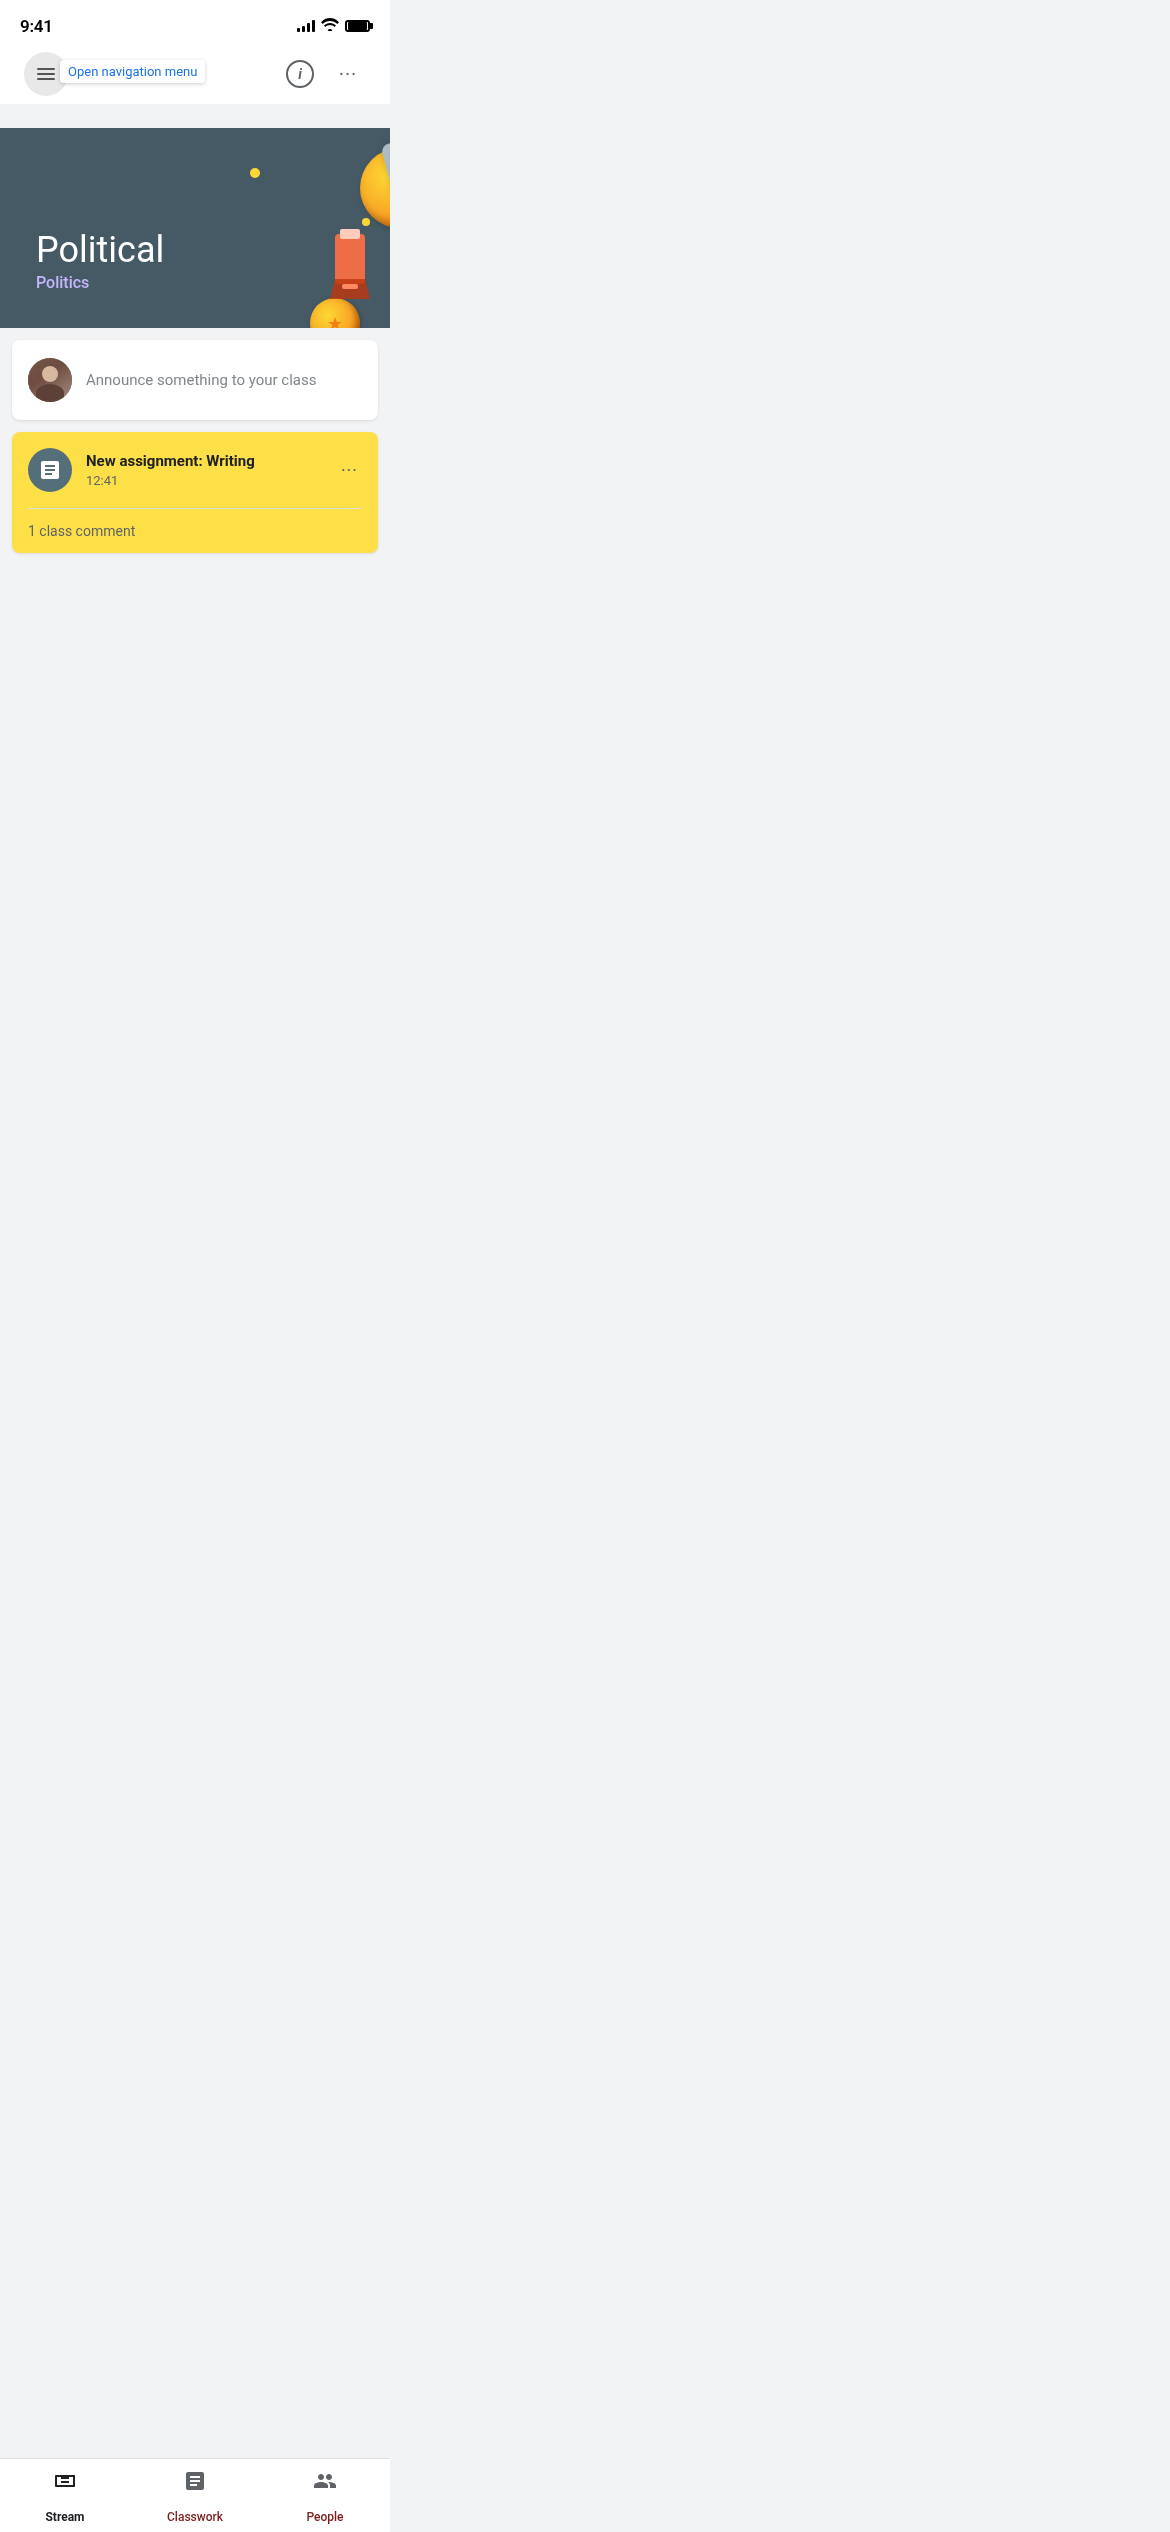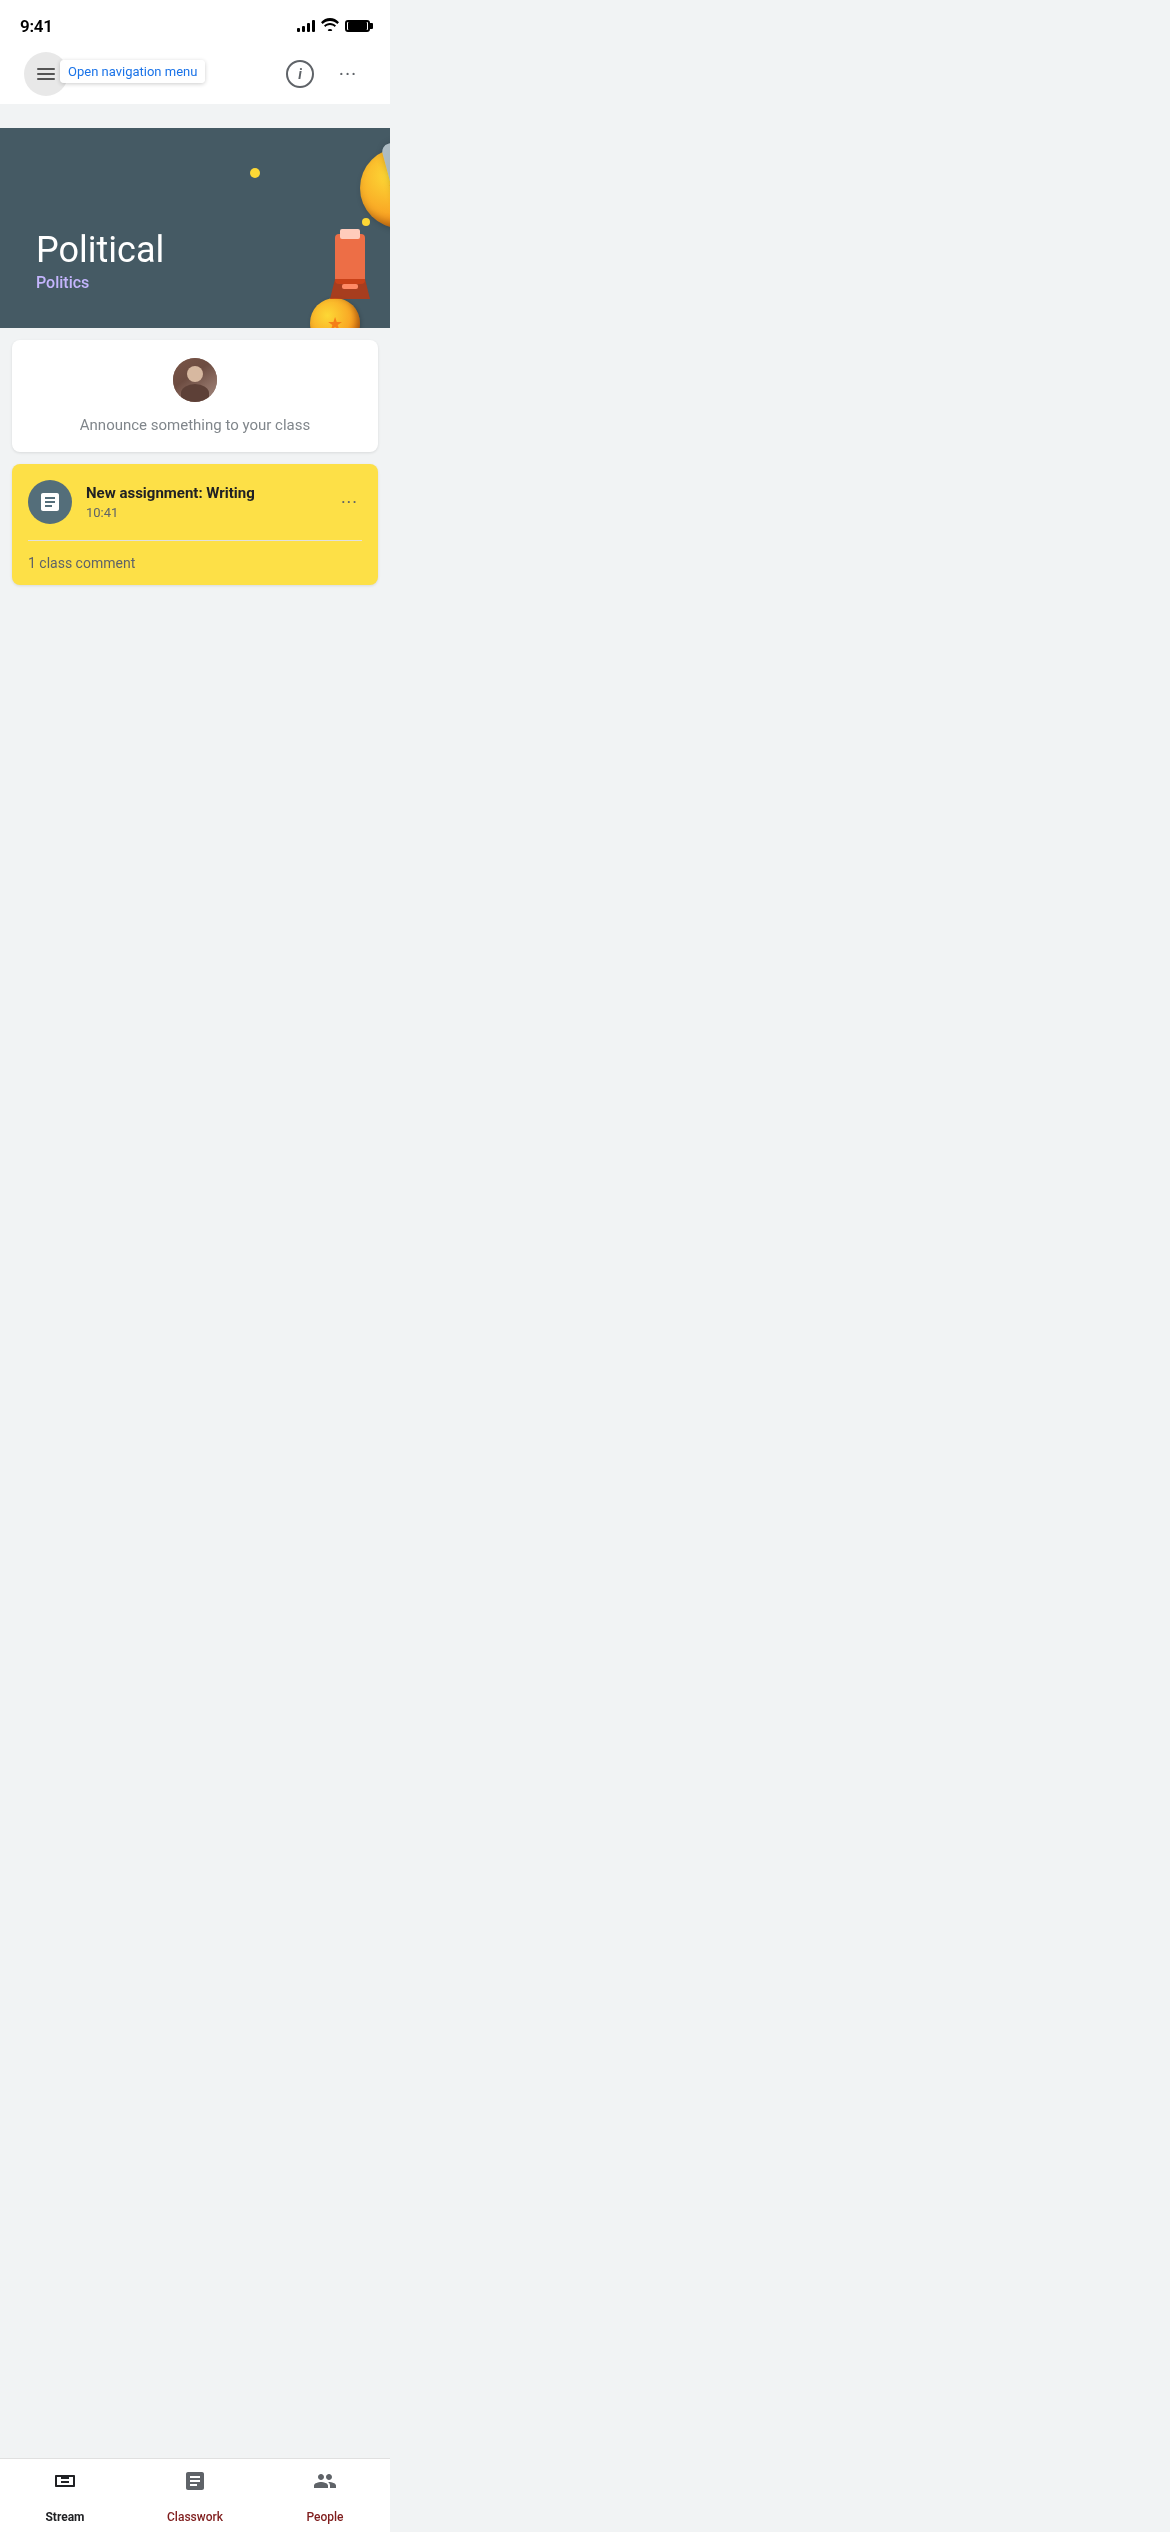--- a/index.html
+++ b/index.html
@@ -269,21 +269,20 @@
 
     
     .announce-card {
       background: #fff;
       border-radius: 8px;
       padding: 18px 16px;
       display: flex;
       align-items: center;
       gap: 14px;
       box-shadow: 0 1px 3px rgba(0,0,0,0.1);
-      flex-direction: column;
     }
 
     .user-avatar {
       width: 44px;
       height: 44px;
       border-radius: 50%;
       overflow: hidden;
       flex-shrink: 0;
       background: #8d6e63;
       display: flex;
@@ -544,21 +543,21 @@
 
   <div class="assignment-card">
     <div class="assignment-header">
       <div class="assignment-icon">
         <svg width="24" height="24" viewBox="0 0 24 24" fill="white">
           <path d="M19 3H5c-1.1 0-2 .9-2 2v14c0 1.1.9 2 2 2h14c1.1 0 2-.9 2-2V5c0-1.1-.9-2-2-2zm-5 14H7v-2h7v2zm3-4H7v-2h10v2zm0-4H7V7h10v2z"></path>
         </svg>
       </div>
       <div class="assignment-info">
         <div class="assignment-title">New assignment: Writing</div>
-        <div class="assignment-time">10:41</div>
+        <div class="assignment-time">12:41</div>
       </div>
       <div class="assignment-more">···</div>
     </div>
     <div class="assignment-divider"></div>
     <div class="assignment-comments">1 class comment</div>
   </div>
 
   <div class="content-spacer"></div>
 </div>
 

